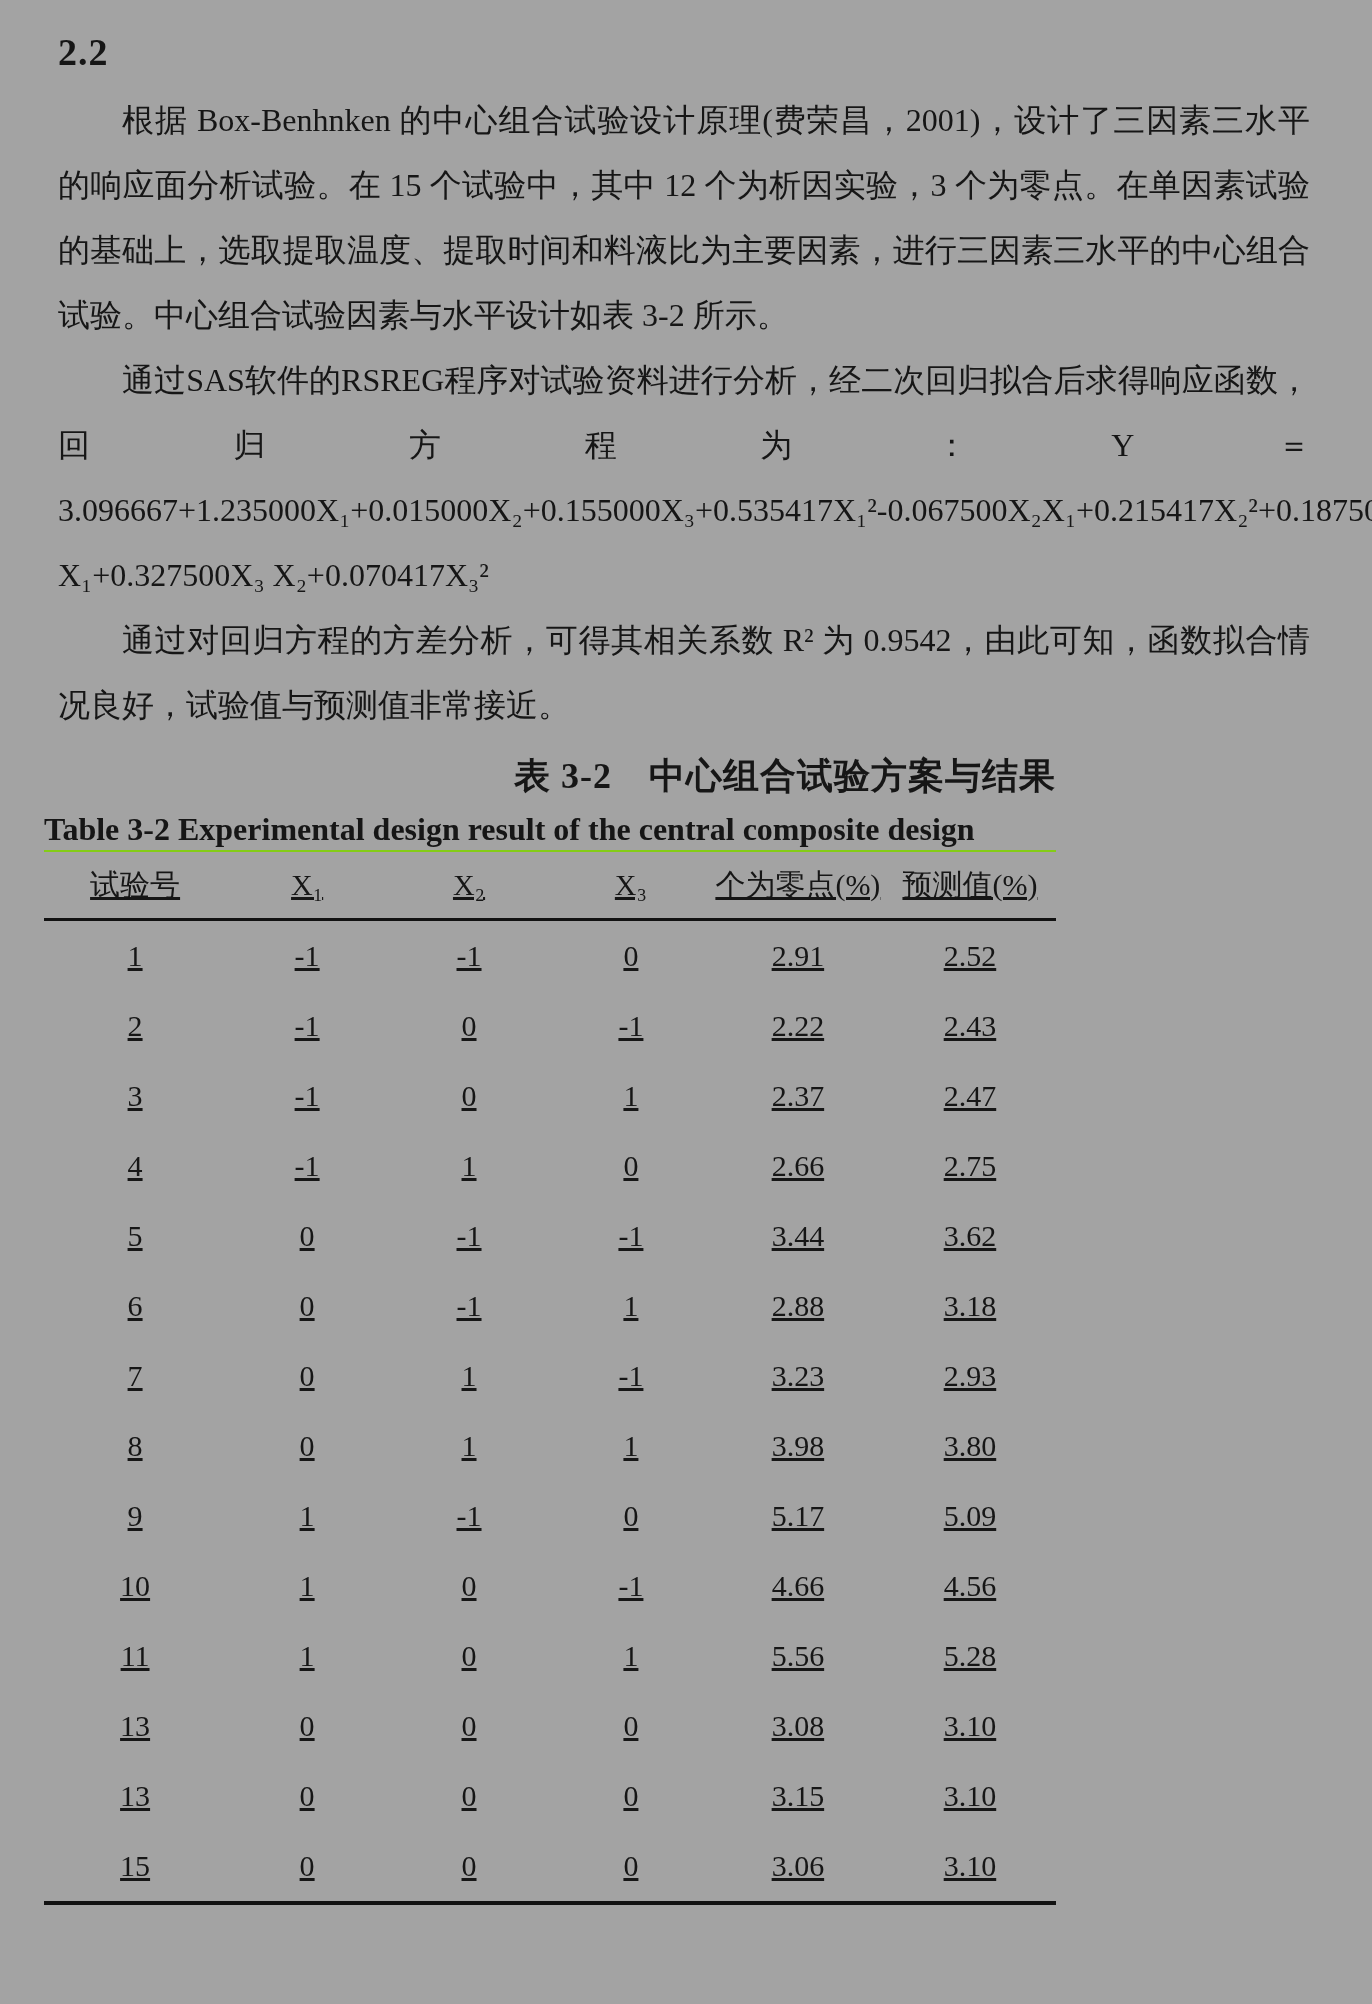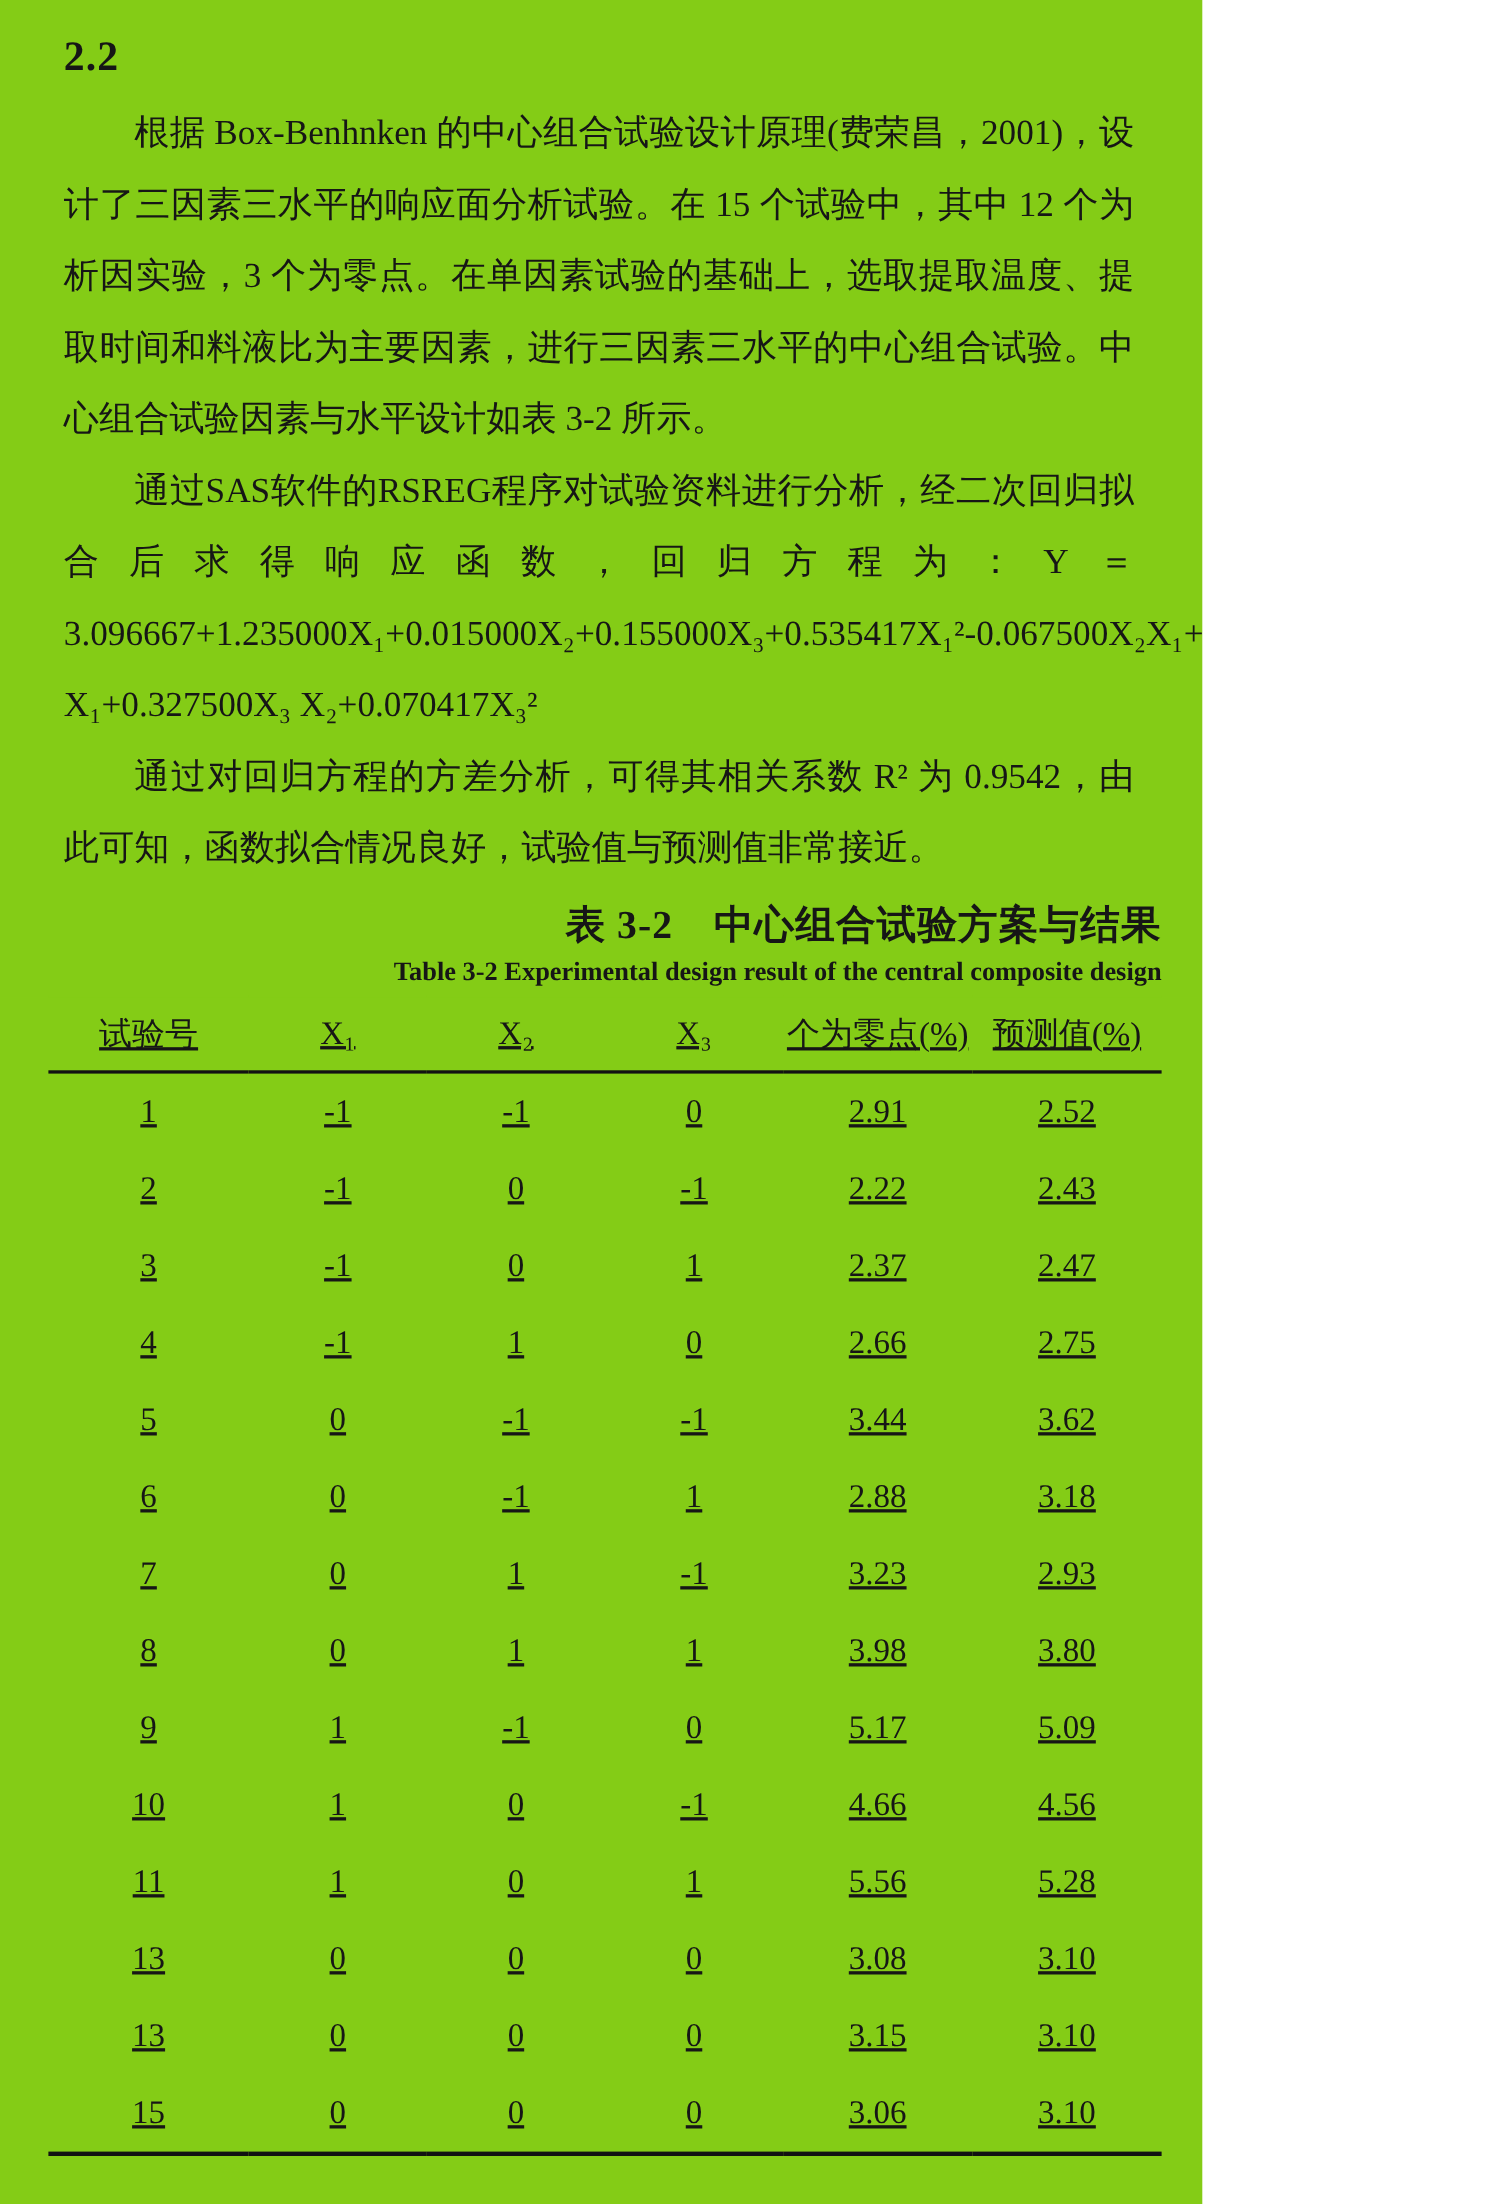--- a/index.html
+++ b/index.html
@@ -1,33 +1,33 @@
 <!DOCTYPE html>
 <html><head>
 <meta charset="utf-8">
 <style>
   html,body{margin:0;padding:0;background:#ffffff;}
   .page{
-    width:1093px;height:2004px;box-sizing:border-box;
-    padding:30px 62px 0 58px;background:#84cc16;color:#161616;
+    width:1372px;height:2004px;box-sizing:border-box;
+    padding:30px 62px 0 58px;background:#a3a3a3;color:#161616;
     font-family:"Liberation Serif","DejaVu Serif",serif;
     position:relative;overflow:hidden;
   }
   .heading{
     margin:0;font-size:38px;font-weight:700;letter-spacing:1px;
     display:flex;gap:40px;align-items:baseline;
   }
   .body-par{
     margin:0;font-size:32px;line-height:65px;
     text-align:justify;text-indent:64px;
   }
   .body-par.first{margin-top:14px;}
   .table-block{width:1012px;margin-left:-14px;margin-top:16px;}
   .cap-zh{text-align:right;font-weight:700;font-size:36px;line-height:44px;letter-spacing:1px;}
-  .cap-en{text-align:right;font-weight:700;font-size:24px;line-height:42px;margin-top:0;}
+  .cap-en{text-align:left;font-weight:700;font-size:32px;line-height:42px;margin-top:10px;}
   table.results{
     width:100%;border-collapse:collapse;table-layout:fixed;margin-top:0;
     border-top:2px solid #84cc16;border-bottom:4px solid #121212;text-decoration:underline;
   }
   table.results thead th{
     border-bottom:3px solid #121212;height:64px;
     font-size:30px;font-weight:400;text-align:center;vertical-align:middle;
   }
   table.results tbody td{
     height:68px;font-size:30px;text-align:center;vertical-align:middle;

